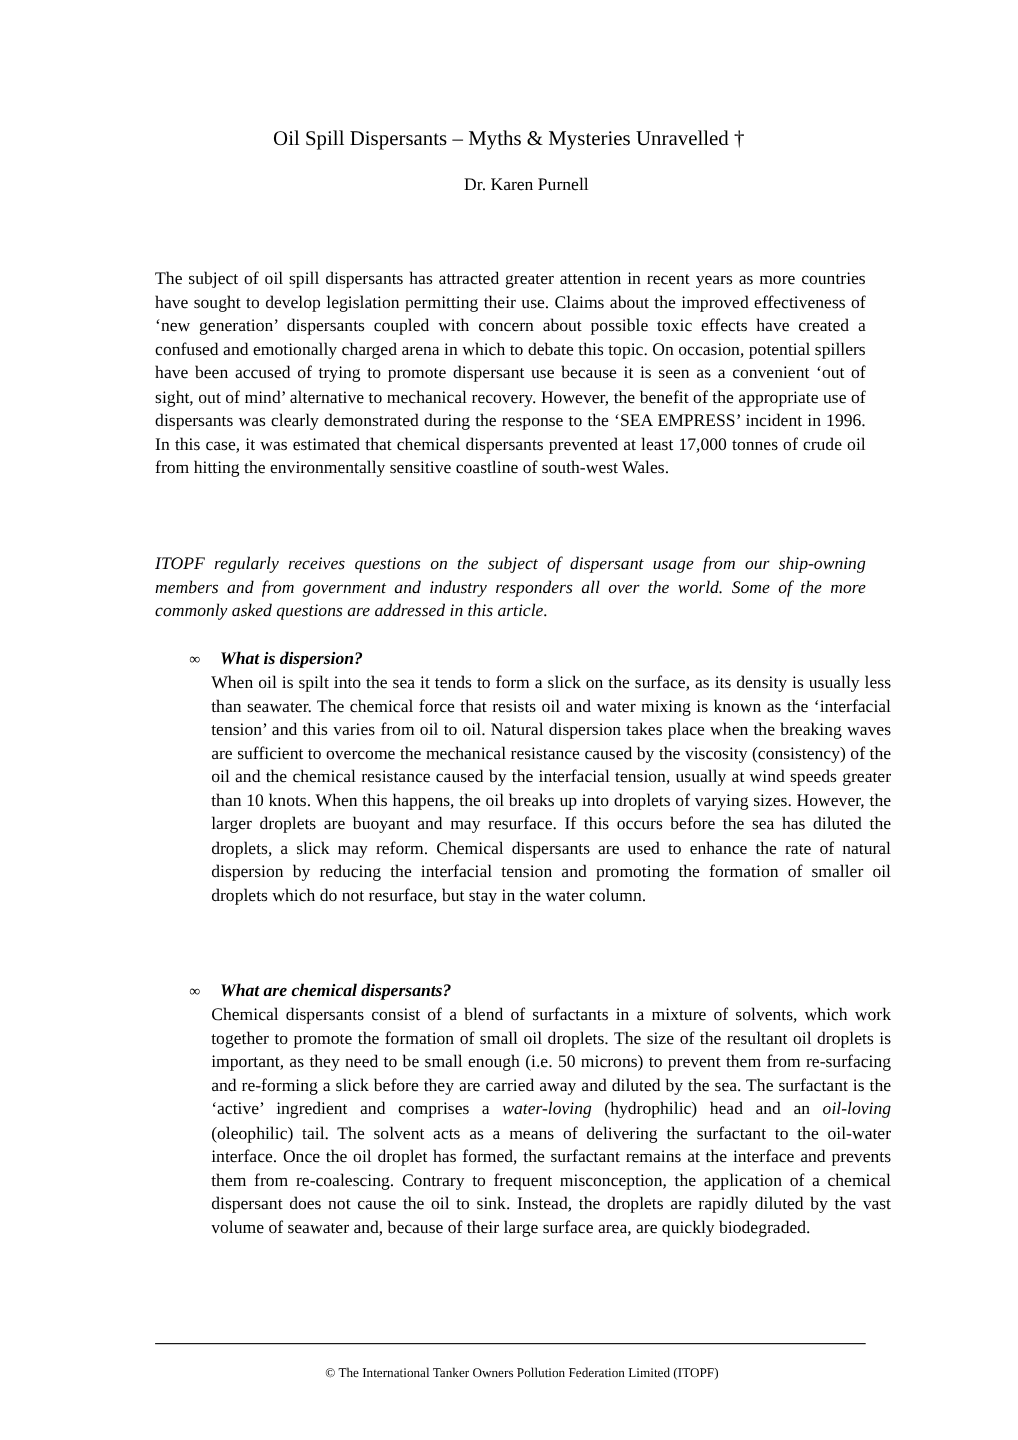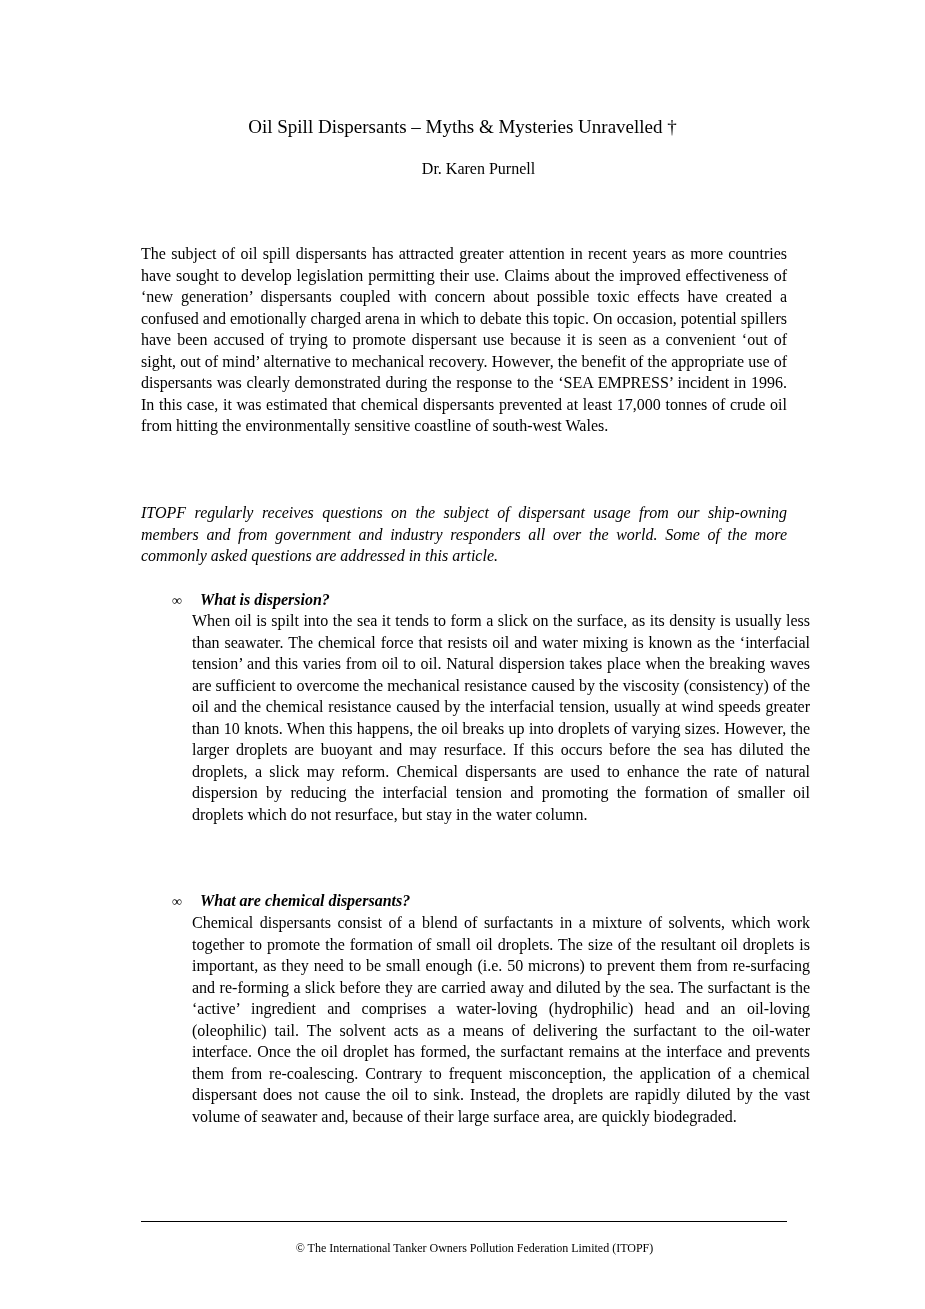--- a/index.html
+++ b/index.html
@@ -64,21 +64,21 @@
     display: inline-block;
     width: 28px;
     font-size: 14px;
     font-style: normal;
     font-weight: normal;
   }
   .q-text {
     font-weight: bold;
     font-style: italic;
   }
-  .em { }
+  .em { font-style: italic; }
   .rule {
     position: absolute;
     left: 141px;
     top: 1221px;
     width: 646px;
     height: 0;
     border-top: 1px solid #000000;
   }
   .footer {
     position: absolute;

